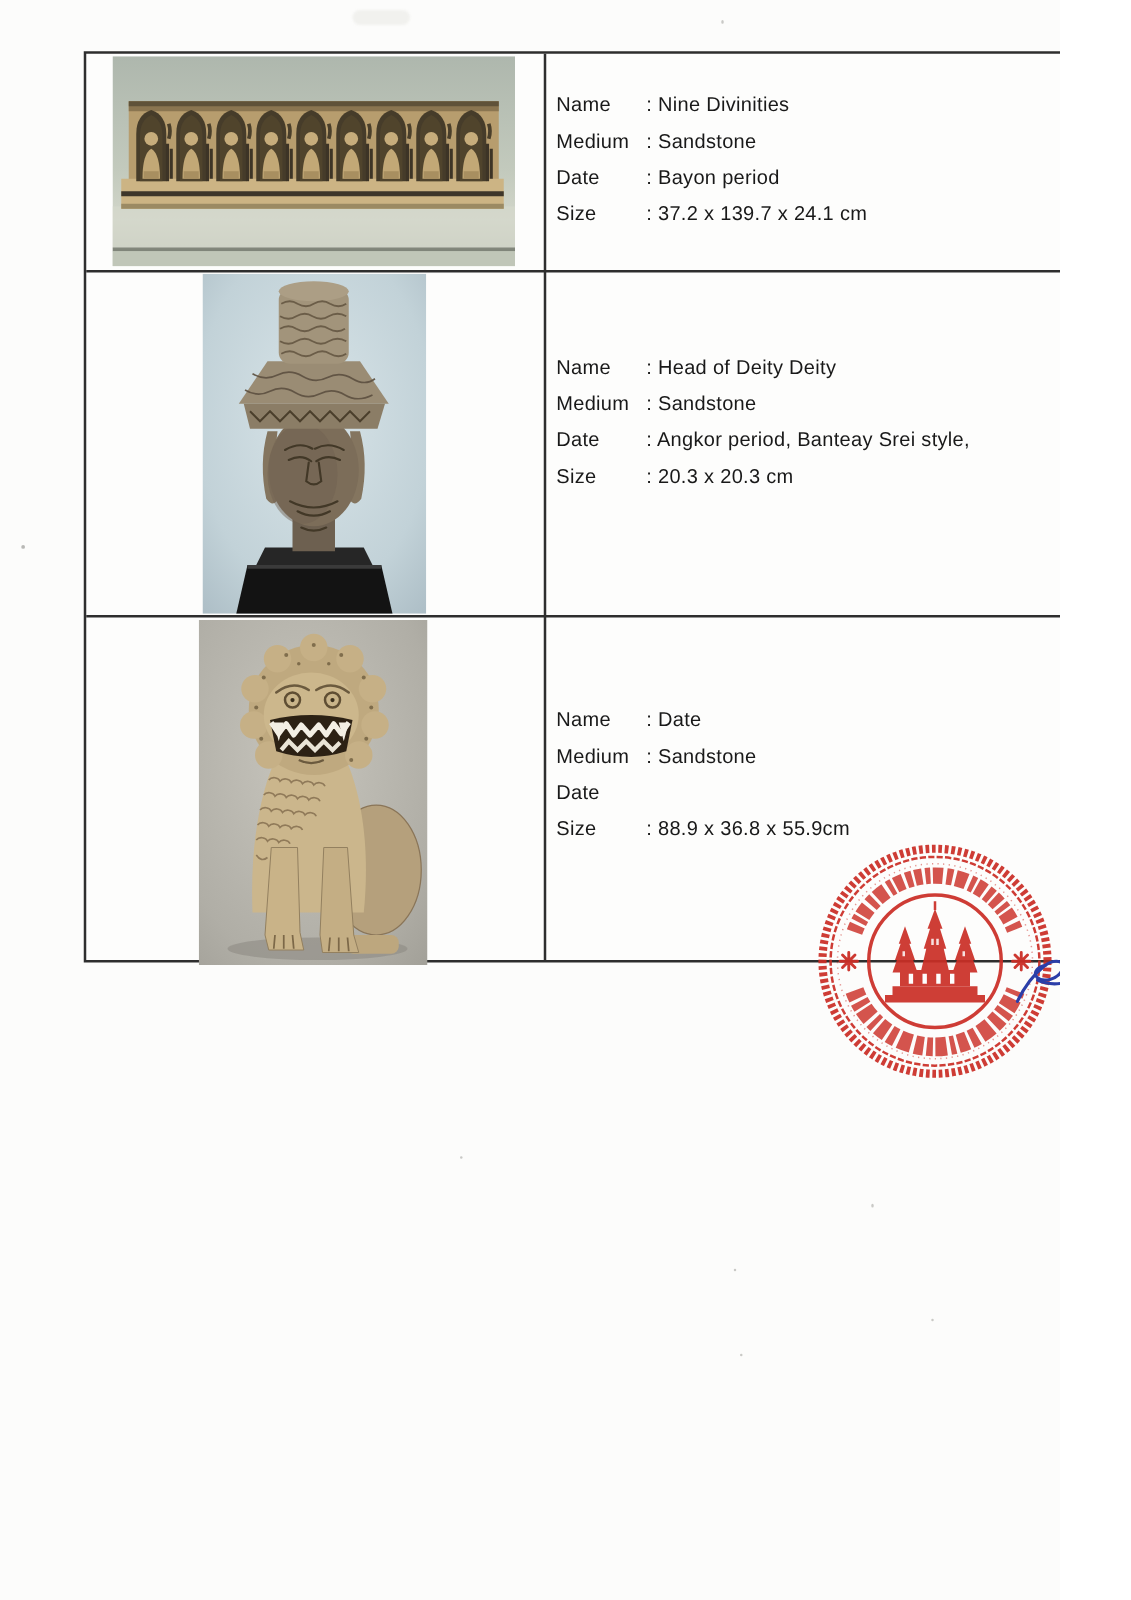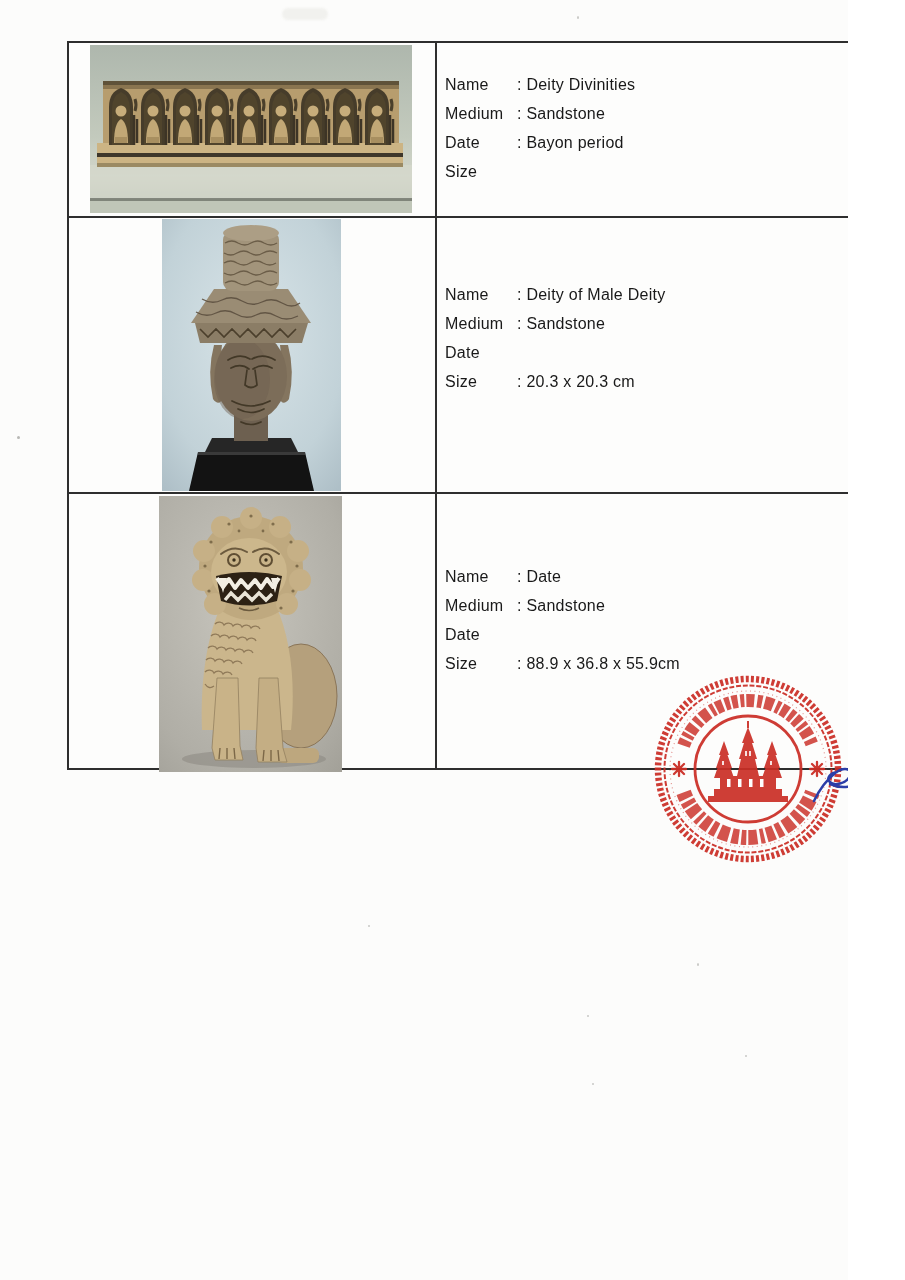--- a/index.html
+++ b/index.html
@@ -212,46 +212,48 @@
       <path d="M58,82 L64,91 L70,83 L76,92 L82,84 L89,92 L96,84 L102,92 L108,83 L114,91 L120,82" stroke="#f3efe4" stroke-width="4" fill="none" stroke-linejoin="round"></path>
       <path d="M66,104 L72,97 L79,104 L86,97 L93,104 L100,97 L107,104 L113,98" stroke="#e9e4d6" stroke-width="3.4" fill="none"></path>
       <polygon points="60,82 68,82 64,97" fill="#f3efe4"></polygon>
       <polygon points="112,82 120,82 116,97" fill="#f3efe4"></polygon>
       <path d="M80,112 Q90,117 100,112" stroke="#6b5a3e" stroke-width="1.6" fill="none"></path>
     </svg>
 
     <div class="textblock" style="left:376px;top:27px;">
       <div class="f-line">
         <span class="f-label">Name</span>
-        <span class="f-value">: Deity Divinities</span>
+        <span class="f-value">: Nine Divinities</span>
       </div>
       <div class="f-line">
         <span class="f-label">Medium</span>
         <span class="f-value">: Sandstone</span>
       </div>
       <div class="f-line">
         <span class="f-label">Date</span>
         <span class="f-value">: Bayon period</span>
       </div>
       <div class="f-line">
         <span class="f-label">Size</span>
+        <span class="f-value">: 37.2 x 139.7 x 24.1 cm</span>
       </div>
     </div>
 
     <div class="textblock" style="left:376px;top:237px;">
       <div class="f-line">
         <span class="f-label">Name</span>
-        <span class="f-value">: Deity of Male Deity</span>
+        <span class="f-value">: Head of Deity Deity</span>
       </div>
       <div class="f-line">
         <span class="f-label">Medium</span>
         <span class="f-value">: Sandstone</span>
       </div>
       <div class="f-line">
         <span class="f-label">Date</span>
+        <span class="f-value">: Angkor period, Banteay Srei style,</span>
       </div>
       <div class="f-line">
         <span class="f-label">Size</span>
         <span class="f-value">: 20.3 x 20.3 cm</span>
       </div>
     </div>
 
     <div class="textblock" style="left:376px;top:519px;">
       <div class="f-line">
         <span class="f-label">Name</span>

